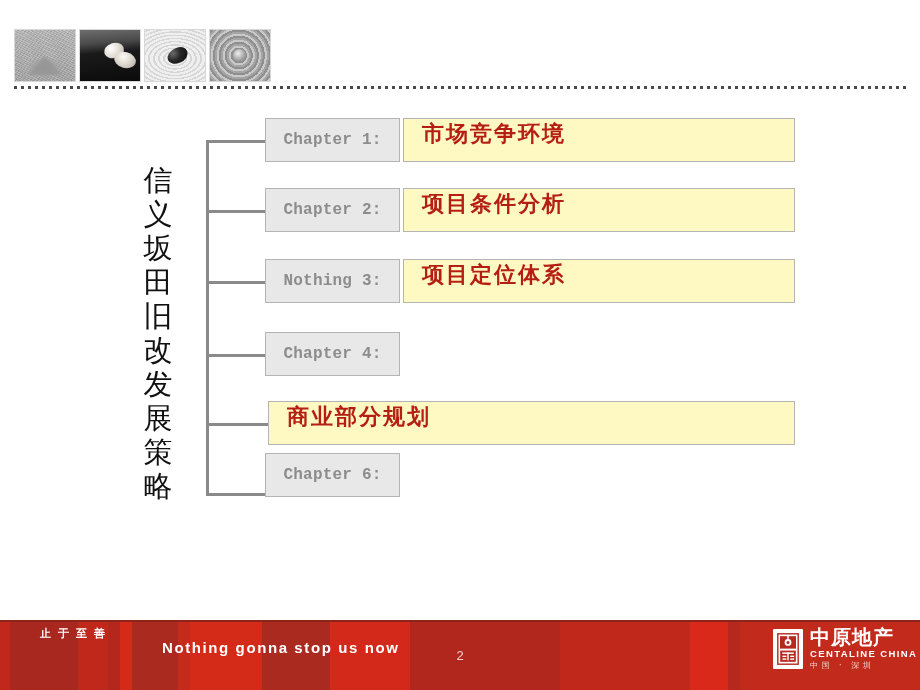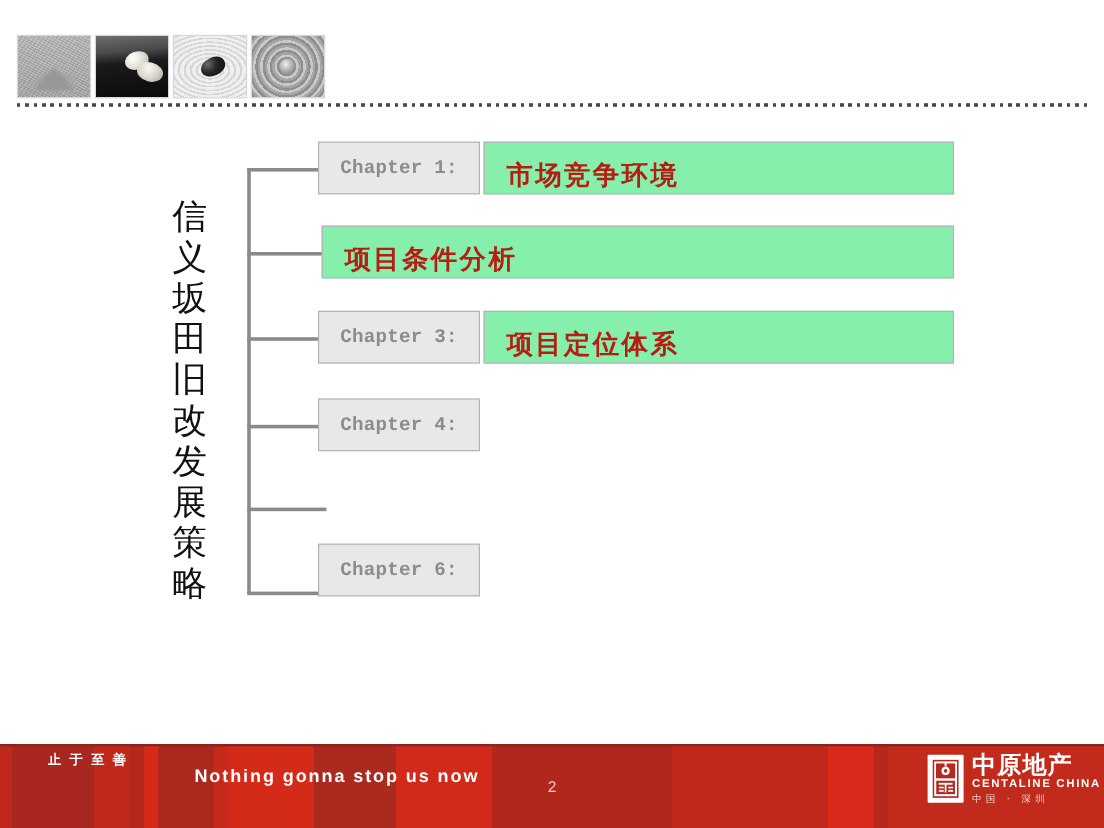--- a/index.html
+++ b/index.html
@@ -184,24 +184,24 @@
     font-size: 16px;
     font-weight: bold;
     color: #8c8c8c;
     letter-spacing: 0.2px;
     white-space: nowrap;
   }
   .chapter-title-box {
     flex: 1;
     margin-left: 3px;
     box-sizing: border-box;
-    background: #86efac;
+    background: #fef9c3;
     border: 1px solid #b4b4b4;
     display: flex;
-    align-items: flex-end;
+    align-items: flex-start;
     padding-left: 18px;
   }
   .chapter-title-text {
     font-family: "DejaVu Serif", "Liberation Serif", serif;
     font-size: 22px;
     font-weight: bold;
     color: #b51f13;
     letter-spacing: 2px;
     white-space: nowrap;
   }
@@ -359,41 +359,47 @@
 <div class="chapter-row" style="top:118px">
   <div class="chapter-label-box">
     <span class="chapter-label-text">Chapter 1:</span>
   </div>
   <div class="chapter-title-box">
     <span class="chapter-title-text">市场竞争环境</span>
   </div>
 </div>
 
 <div class="chapter-row" style="top:188px">
+  <div class="chapter-label-box">
+    <span class="chapter-label-text">Chapter 2:</span>
+  </div>
   <div class="chapter-title-box">
     <span class="chapter-title-text">项目条件分析</span>
   </div>
 </div>
 
 <div class="chapter-row" style="top:259px">
   <div class="chapter-label-box">
-    <span class="chapter-label-text">Chapter 3:</span>
+    <span class="chapter-label-text">Nothing 3:</span>
   </div>
   <div class="chapter-title-box">
     <span class="chapter-title-text">项目定位体系</span>
   </div>
 </div>
 
 <div class="chapter-row" style="top:332px">
   <div class="chapter-label-box">
     <span class="chapter-label-text">Chapter 4:</span>
   </div>
 </div>
 
 <div class="chapter-row" style="top:401px">
+  <div class="chapter-title-box">
+    <span class="chapter-title-text">商业部分规划</span>
+  </div>
 </div>
 
 <div class="chapter-row" style="top:453px">
   <div class="chapter-label-box">
     <span class="chapter-label-text">Chapter 6:</span>
   </div>
 </div>
 
 <div id="footer-bar">
   <div id="footer-stripes"></div>

